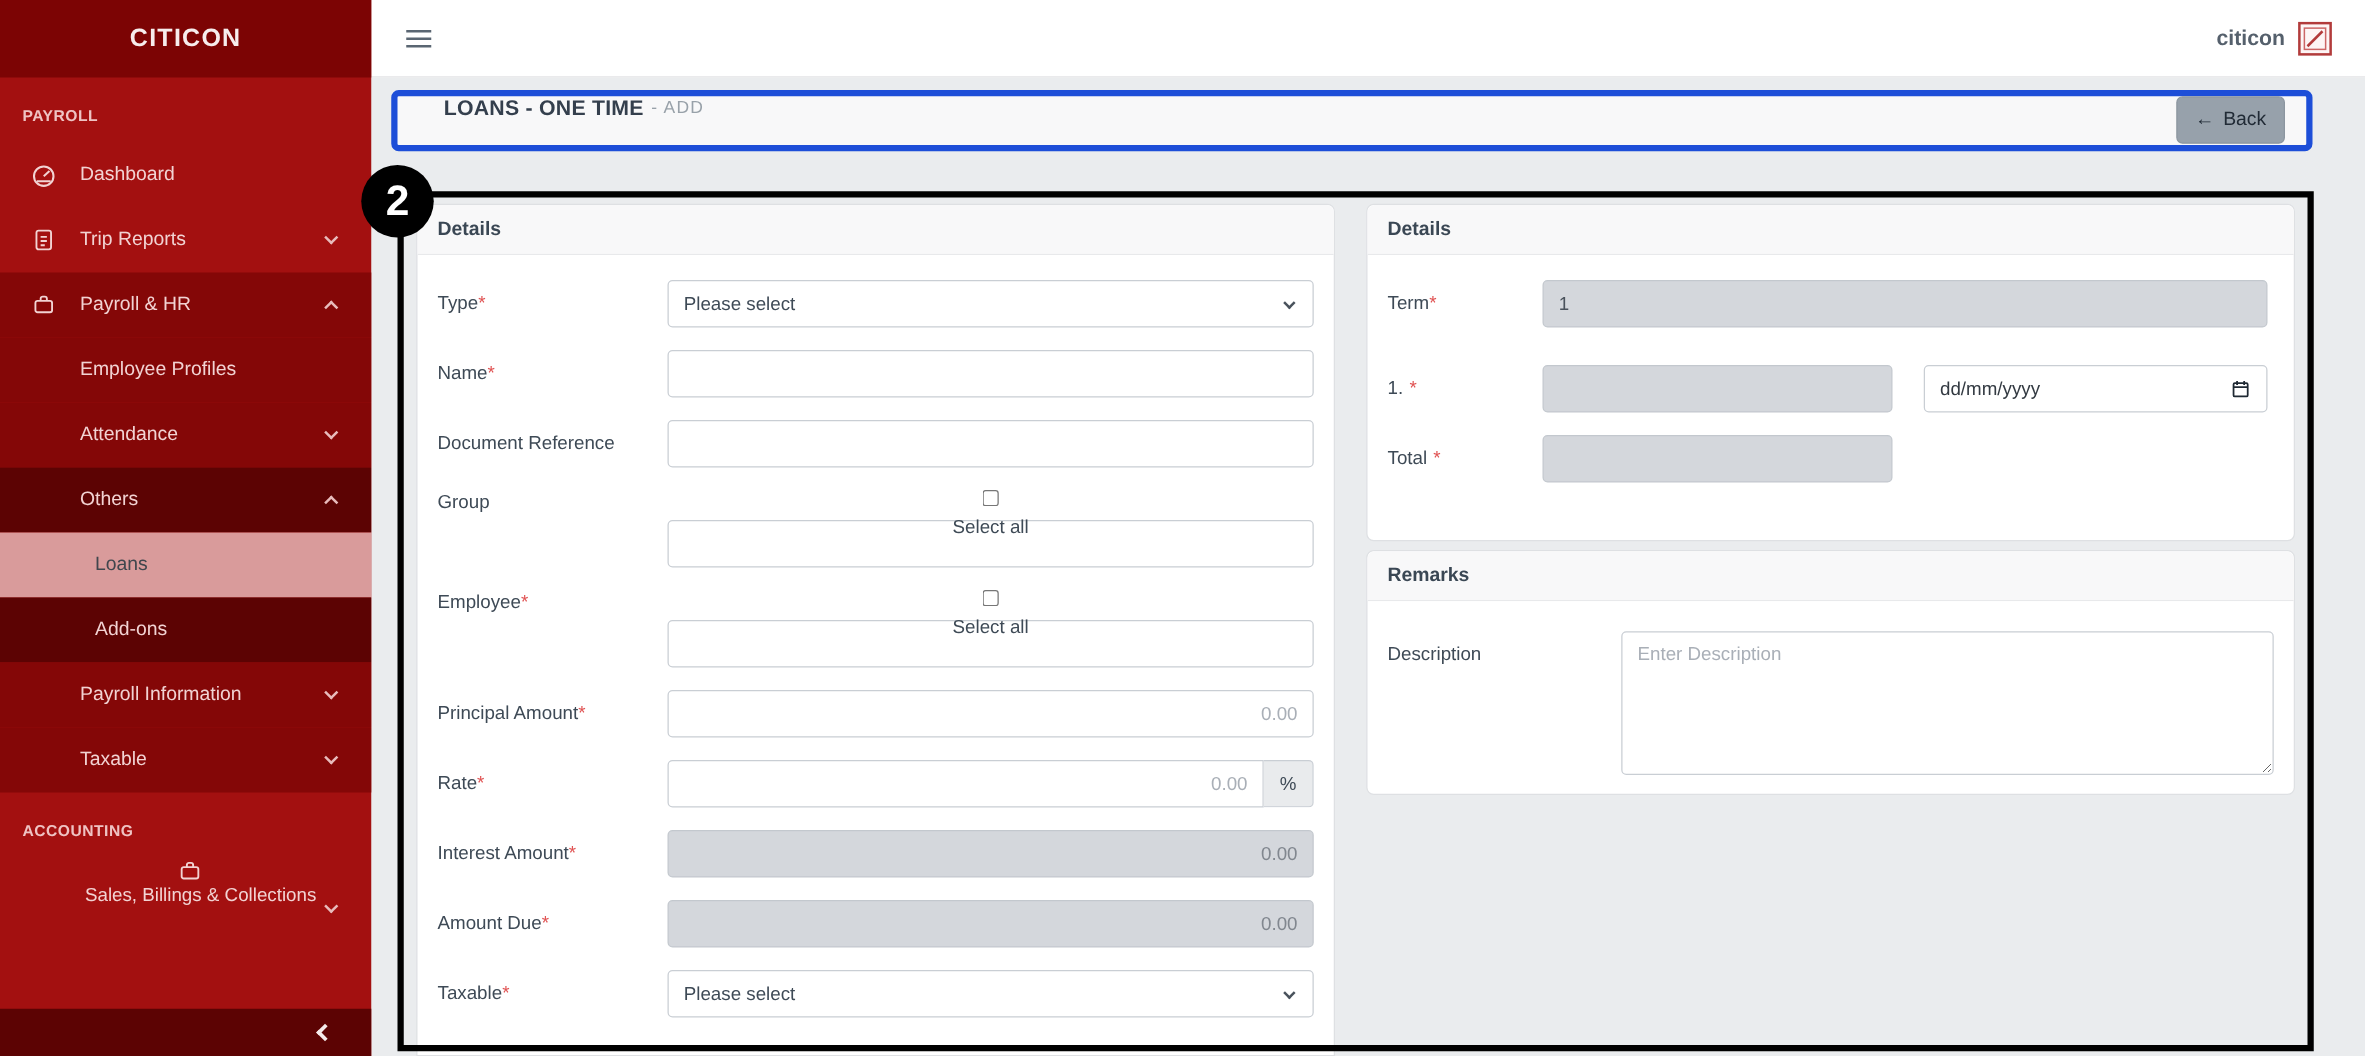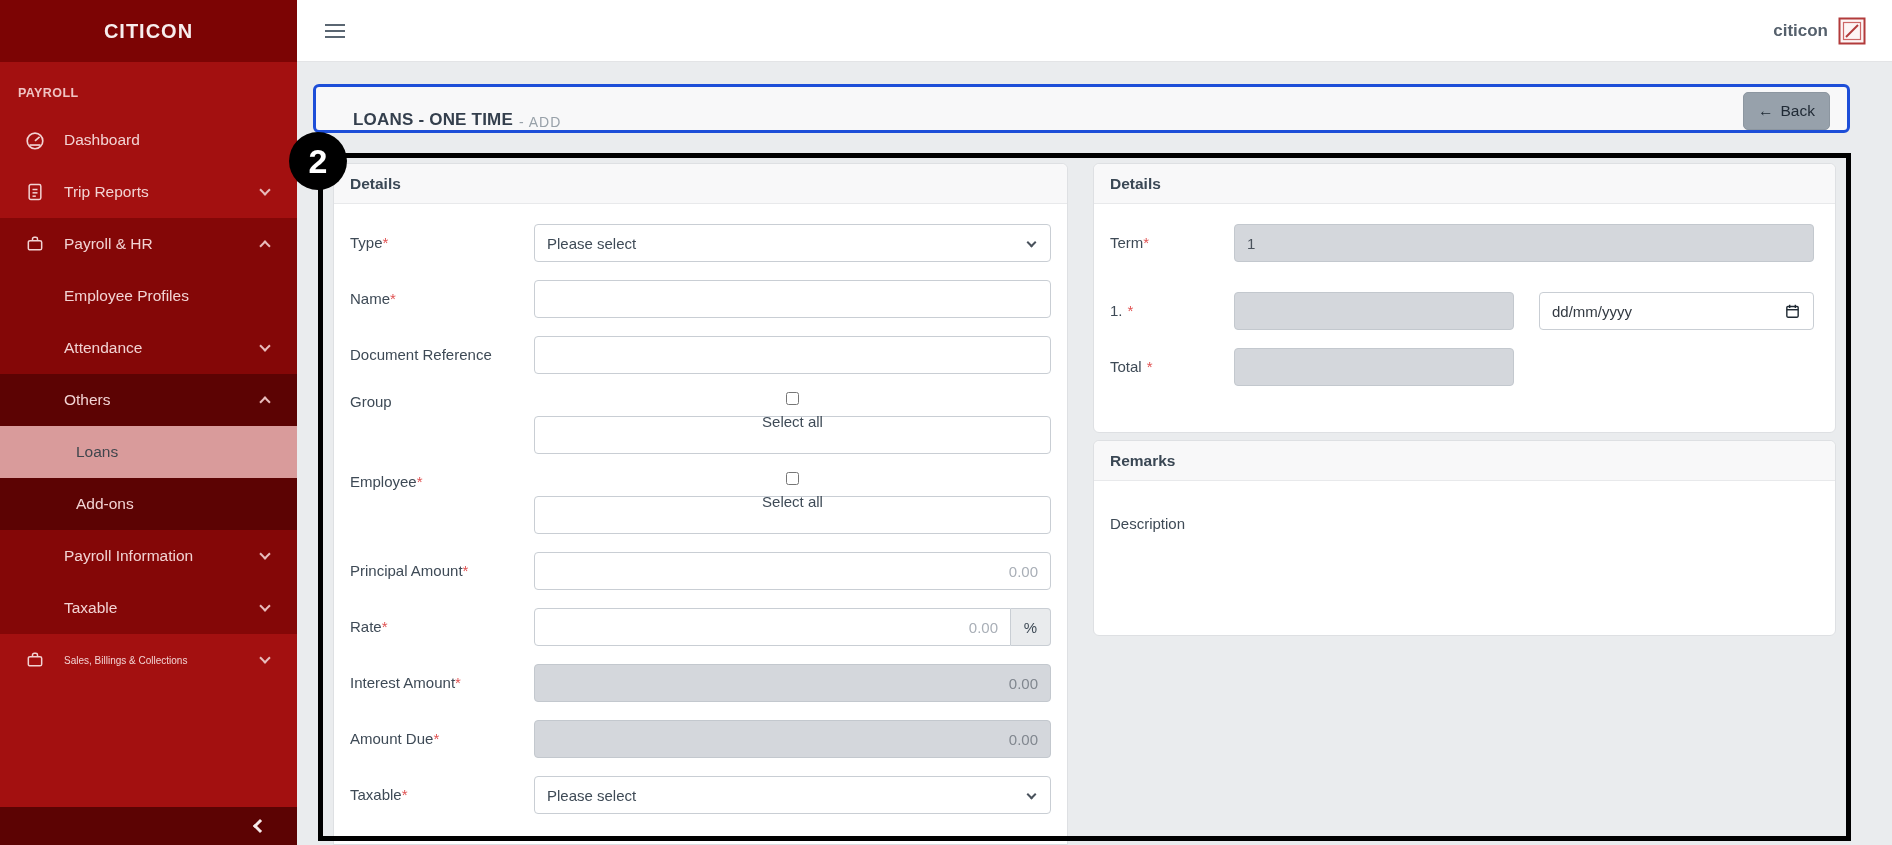--- a/index.html
+++ b/index.html
@@ -30,21 +30,21 @@
   .collapse-chev { width:10px; height:10px; border-left:3px solid #F5EAEA; border-bottom:3px solid #F5EAEA; transform:rotate(45deg); margin-left:auto; margin-right:32px; }
 
   
   .topbar { position:absolute; left:297px; top:0; width:1595px; height:62px; background:#FFFFFF; border-bottom:1px solid #E3E4E6; display:flex; align-items:center; z-index:5; }
   .hamburger { margin-left:28px; width:20px; cursor:pointer; }
   .hamburger div { height:2px; background:#5A6672; margin:4px 0; }
   .topbar-right { margin-left:auto; margin-right:26px; display:flex; align-items:center; gap:10px; }
   .tb-brand { font-size:17px; font-weight:700; color:#55606C; }
 
   
-  .header-card { position:absolute; left:313px; top:84px; width:1537px; height:49px; background:#F8F8F9; border:3px solid #1d4ed8; border-radius:6px; display:flex; align-items:flex-end; z-index:4; }
+  .header-card { position:absolute; left:313px; top:72px; width:1537px; height:49px; background:#F8F8F9; border:5px solid #1d4ed8; border-radius:6px; display:flex; align-items:flex-start; z-index:4; }
   .page-title { margin-left:37px; font-size:17px; font-weight:700; color:#343F4D; letter-spacing:.2px; }
   .page-subtitle { font-size:14px; font-weight:400; color:#98A1A9; letter-spacing:1px; margin-left:6px; }
   .back-btn { margin-left:auto; margin-right:17px; height:38px; padding:0 14px; background:#97A1AB; border:1px solid #8C96A0; border-radius:5px; color:#212B36; font-size:15.5px; display:flex; align-items:center; gap:7px; cursor:pointer; font-family:inherit; }
 
   
   .card { position:absolute; background:#FFFFFF; border:1px solid #DEE0E3; border-radius:6px; z-index:3; }
   .card-head { height:40px; background:#F8F8F9; border-bottom:1px solid #E8E9EB; border-radius:6px 6px 0 0; display:flex; align-items:center; padding-left:16px; font-size:15.5px; font-weight:700; color:#3A4754; }
   .card-body { padding:20px 16px 16px 16px; }
 
   .card-left    { left:333px;  top:163px; width:735px; height:682px; border-radius:6px 6px 0 0; }
@@ -175,22 +175,23 @@
   <div class="mi g1 noicon">
     <span>Payroll Information</span>
     <span class="chev down"></span>
   </div>
 
   <div class="mi g1 noicon">
     <span>Taxable</span>
     <span class="chev down"></span>
   </div>
 
-
-  <div class="mi" style="font-size:10px;">
+  <div class="sb-section">ACCOUNTING</div>
+
+  <div class="mi" style="font-size:15px;flex-direction:column;">
     <span class="ic">
       <svg width="20" height="20" viewBox="0 0 24 24" fill="none" stroke="#F2D3D3" stroke-width="1.8">
         <rect x="4" y="8" width="16" height="11" rx="2"></rect>
           <path d="M9 8V6a2 2 0 0 1 2-2h2a2 2 0 0 1 2 2v2"></path>
       </svg>
     </span>
     <span>Sales, Billings &amp; Collections</span>
     <span class="chev down"></span>
   </div>
 
@@ -343,20 +344,21 @@
     </div>
 
   </div>
 </section>
 
 <section class="card card-remarks">
   <div class="card-head">Remarks</div>
   <div class="card-body">
     <div class="remarks-row">
       <span class="flabel">Description</span>
+      <textarea class="desc" placeholder="Enter Description" style=""></textarea>
     </div>
   </div>
 </section>
 
 <div class="anno-box"></div>
 <div class="anno-badge">
   <span>2</span>
 </div>
 
 </body></html>

